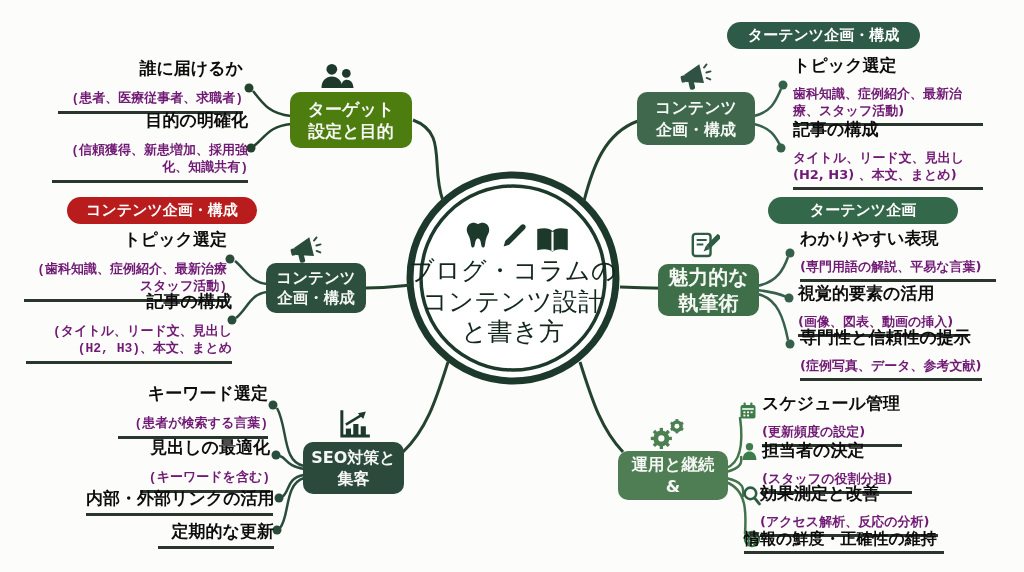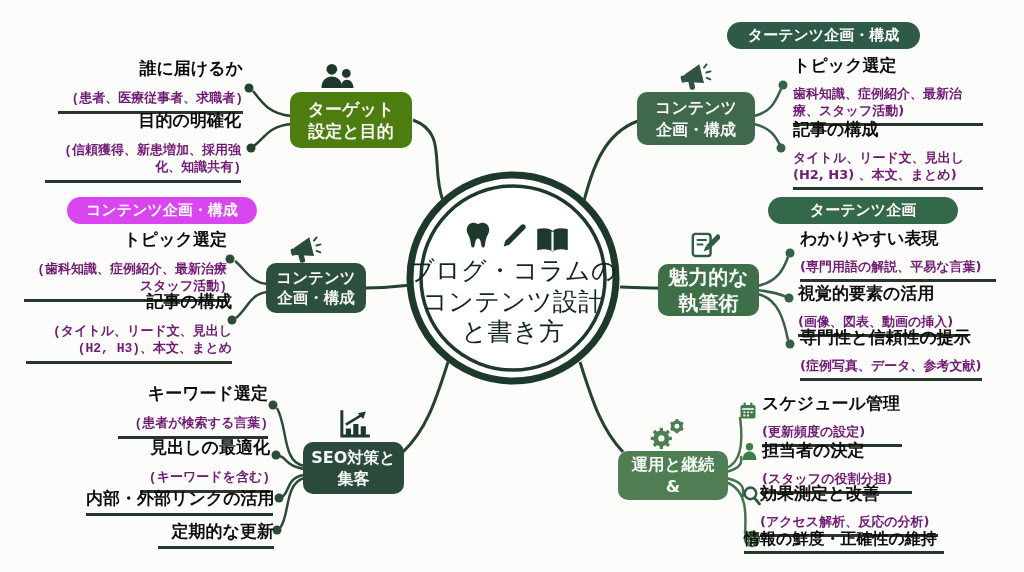--- a/index.html
+++ b/index.html
@@ -17,21 +17,21 @@
     display:flex;align-items:center;justify-content:center;white-space:pre-line;line-height:1.32;}
   .n-target{left:290px;top:92px;width:122px;height:56px;background:#4d7c0f;font-size:17px;}
   .n-planl{left:266px;top:263px;width:100px;height:50px;background:#2d4f3e;font-size:15.5px;}
   .n-seo{left:303px;top:442px;width:101px;height:52px;background:#2b4a3c;font-size:16px;}
   .n-planr{left:637px;top:92px;width:118px;height:53px;background:#3f684d;font-size:16px;}
   .n-writ{left:658px;top:264px;width:101px;height:52px;background:#3e6f48;font-size:20px;}
   .n-oper{left:618px;top:451px;width:110px;height:49px;background:#4f7d54;font-size:16.5px;}
   
   .pill{position:absolute;height:27px;border-radius:15px;color:#fff;font-weight:bold;font-size:15px;
     display:flex;align-items:center;justify-content:center;}
-  .p-left{left:67px;top:197px;width:190px;background:#d946ef;text-align:right;}
+  .p-left{left:67px;top:197px;width:190px;background:#b91c1c;text-align:right;}
   .p-tright{left:727px;top:22px;width:193px;background:#2e5b48;}
   .p-mright{left:768px;top:197px;width:190px;background:#34684a;}
   
   .item{position:absolute;font-weight:bold;border-bottom:3px solid #2a352d;padding-bottom:3px;}
   .item .t{font-size:17px;line-height:1.2;color:#0d0d0d;white-space:nowrap;}
   .item .s{font-size:13px;line-height:1.3;color:#701a75;white-space:pre-line;margin-top:11px;}
   .item.left{text-align:right;font-family:Liberation Mono, monospace;}
   .item.right{text-align:left;}
   .t-sm{font-size:16px !important;}
 </style>
@@ -124,21 +124,21 @@
       <circle cx="27" cy="12" r="4.2"></circle>
       <path d="M21.5 26 C22 20.5 24.5 18 27.5 18 C31 18 33.5 20.8 34 26 Z"></path>
     </g>
   </svg>
   <div class="node n-target">ターゲット
 設定と目的</div>
   <div class="item left" style="left:58px;top:60px;width:185px;">
     <div class="t">誰に届けるか</div>
     <div class="s">(患者、医療従事者、求職者)</div>
   </div>
-  <div class="item left" style="left:45px;top:112px;width:196px;">
+  <div class="item left" style="left:52px;top:112px;width:196px;">
     <div class="t">目的の明確化</div>
     <div class="s">(信頼獲得、新患増加、採用強
 化、知識共有)</div>
   </div>
 
   <div class="pill p-left">コンテンツ企画・構成</div>
   <svg class="abs" style="left:286px;top:235px;" width="42" height="30" viewBox="0 0 34 28">
     <g transform="rotate(-14 17 14)">
       <path fill="#2a4c3b" d="M22 3 L22 21 L6 16 L6 9 Z"></path>
       <rect fill="#2a4c3b" x="2" y="9.5" width="4.5" height="6.5" rx="1.5"></rect>

